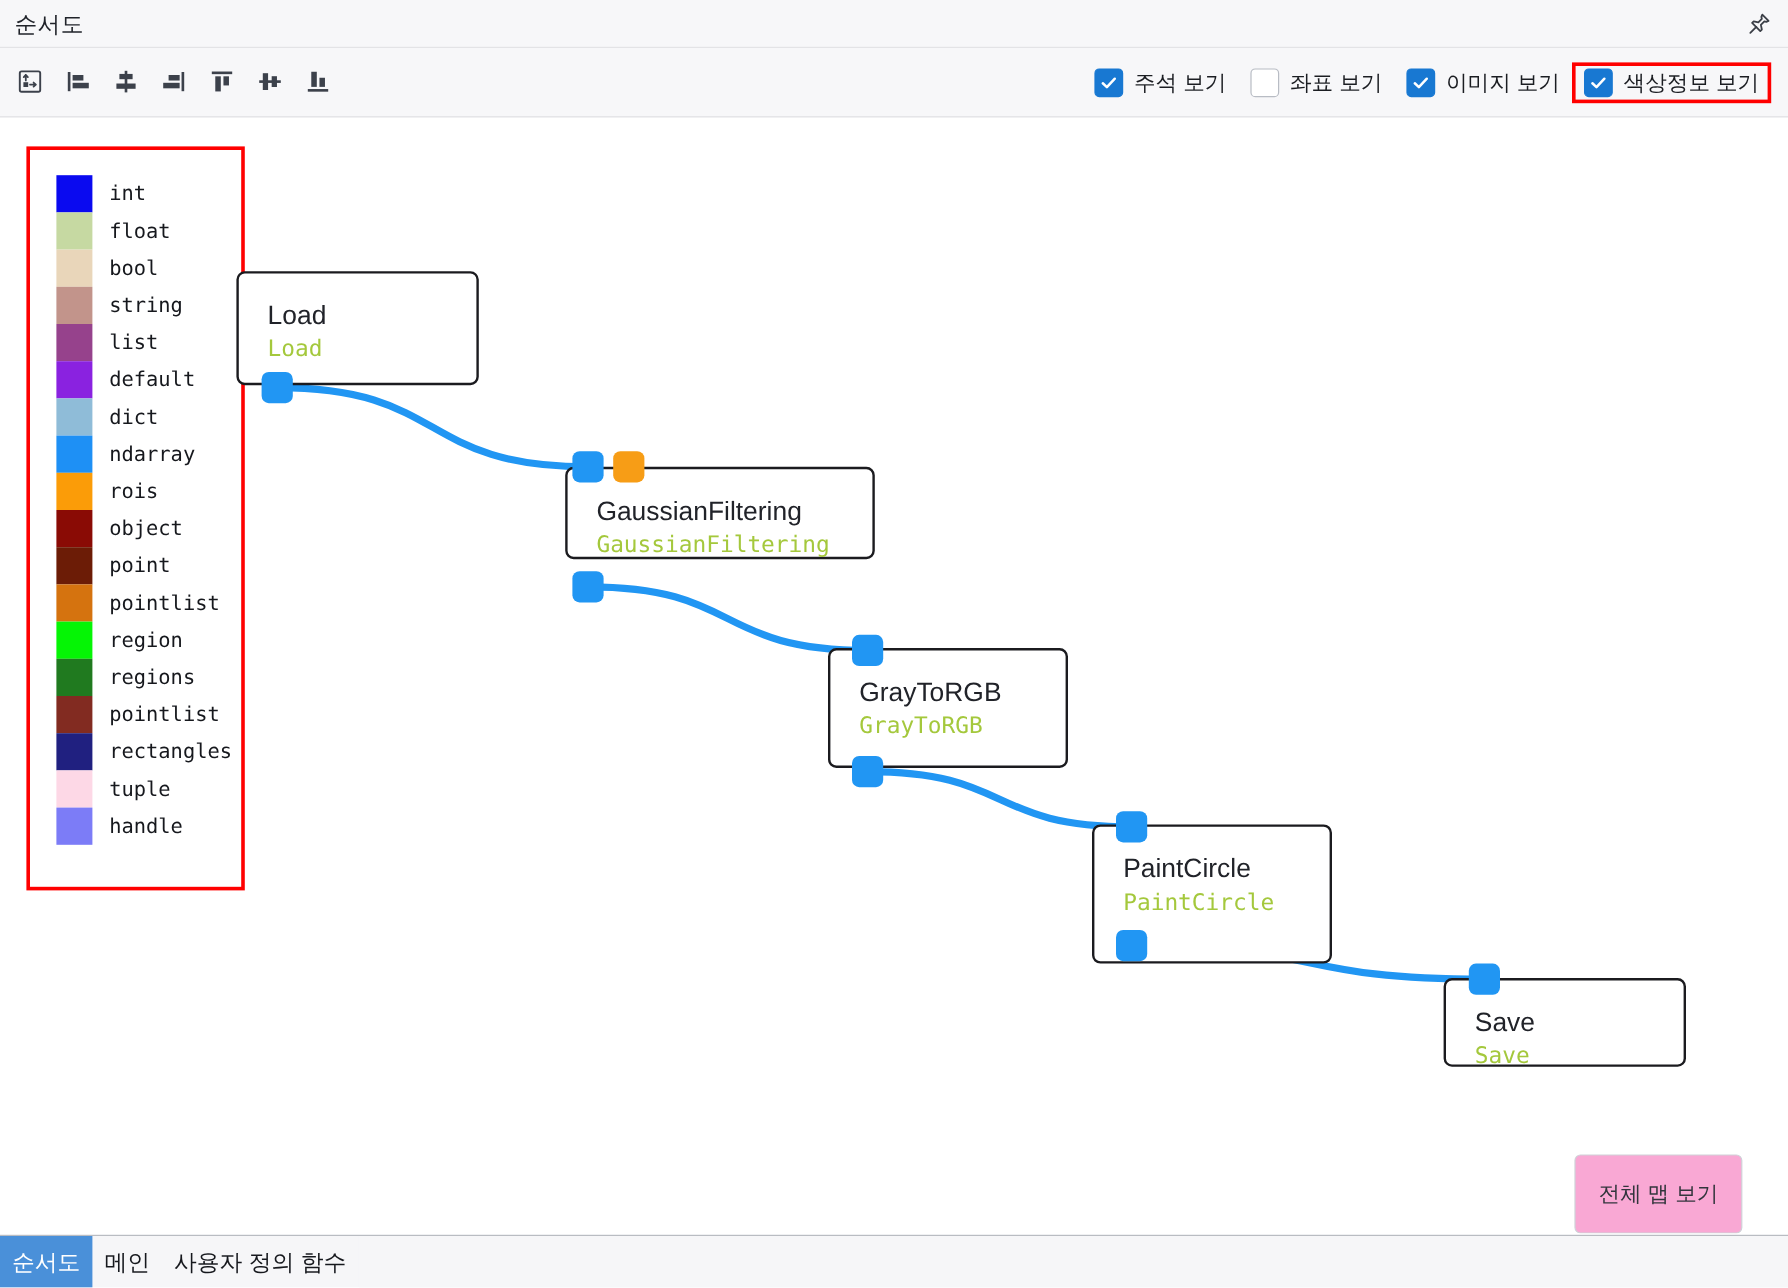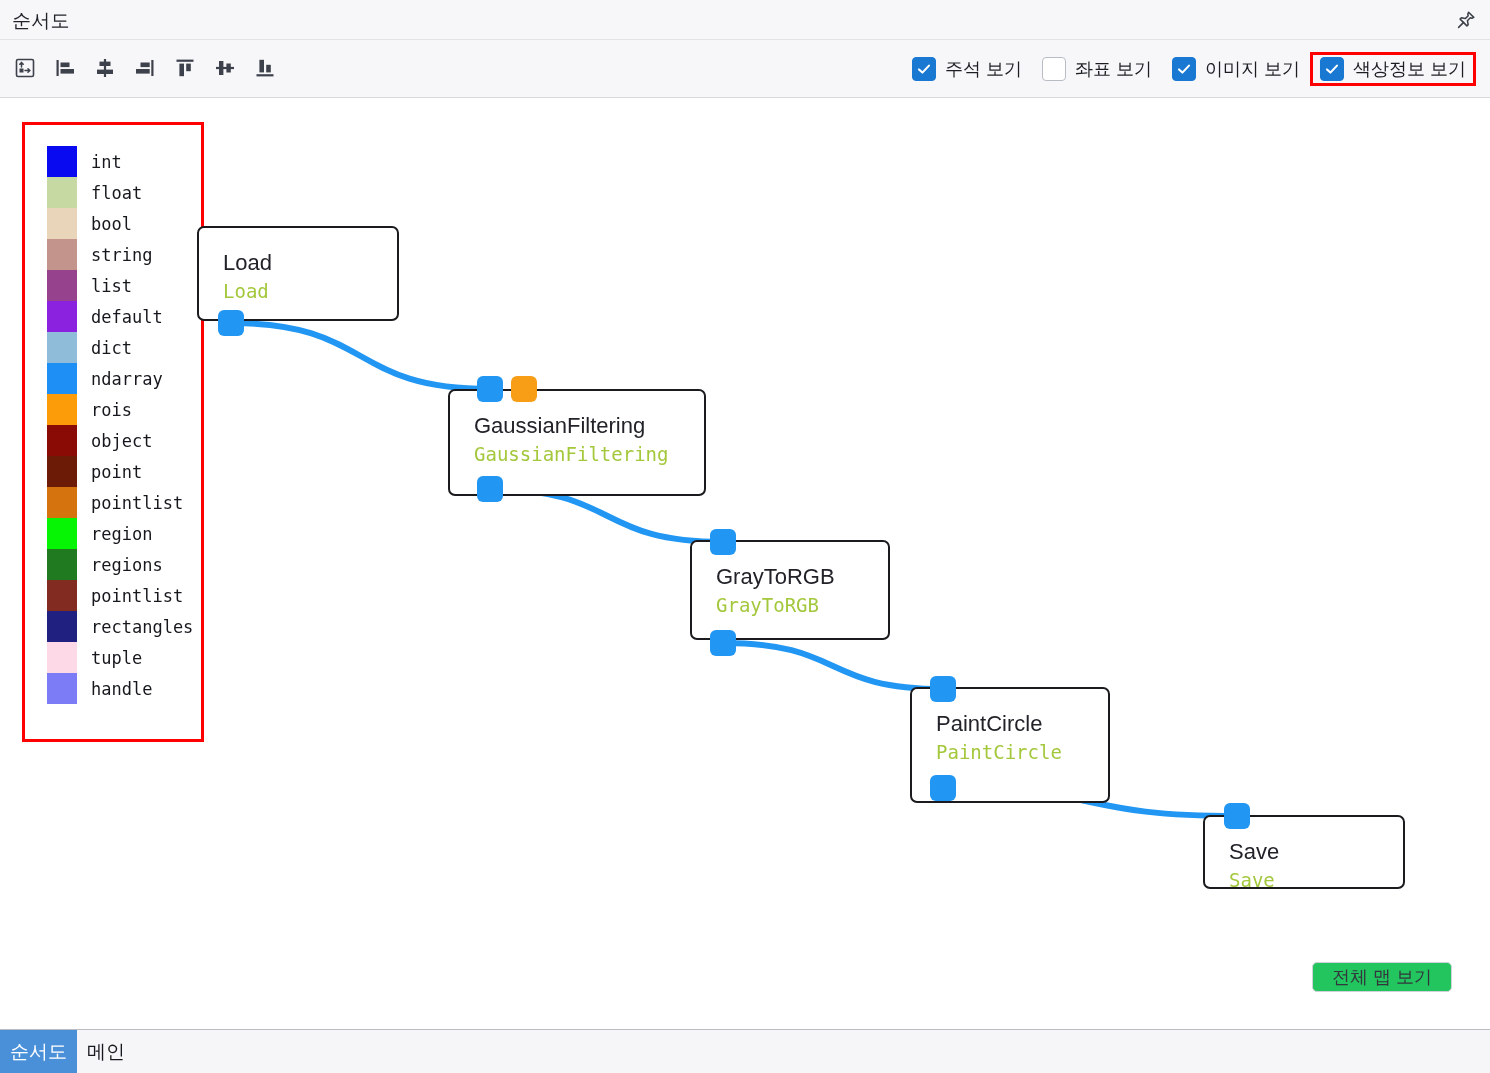--- a/index.html
+++ b/index.html
@@ -168,22 +168,22 @@
     width: 26px; height: 26px;
     border-radius: 6px;
   }
   .port.ndarray { background: #2196f3; }
   .port.rois    { background: #f79d16; }
 
   
   .fullmap-btn {
     position: absolute;
     left: 1312px; top: 864px;
-    padding: 2px 19px;
-    background: #22c55e;
+    padding: 20px 19px;
+    background: #f9a8d4;
     border: 1px solid #cfd2d8;
     border-radius: 5px;
     font-size: 18px;
     color: #32353c;
     cursor: pointer;
     white-space: nowrap;
   }
 
   
   .tabbar {
@@ -409,21 +409,21 @@
           </div>
         </div>
     </div>
 
     <div id="nodes">
         <div class="node" style="left: 197px; top: 128px; width: 202px; height: 95px;">
           <div class="node-title">Load</div>
           <div class="node-sub">Load</div>
         </div>
         <div class="port ndarray" style="left: 218px; top: 212px;"></div>
-        <div class="node" style="left: 448px; top: 291px; width: 258px; height: 107px;">
+        <div class="node" style="left: 471px; top: 291px; width: 258px; height: 77px;">
           <div class="node-title">GaussianFiltering</div>
           <div class="node-sub">GaussianFiltering</div>
         </div>
         <div class="port ndarray" style="left: 477px; top: 278px;"></div>
         <div class="port rois" style="left: 511px; top: 278px;"></div>
         <div class="port ndarray" style="left: 477px; top: 378px;"></div>
         <div class="node" style="left: 690px; top: 442px; width: 200px; height: 100px; text-decoration: underline;">
           <div class="node-title">GrayToRGB</div>
           <div class="node-sub">GrayToRGB</div>
         </div>
@@ -441,16 +441,17 @@
         </div>
         <div class="port ndarray" style="left: 1224px; top: 705px;"></div>
       </div>
 
     <div class="fullmap-btn">전체 맵 보기</div>
   </div>
 
   <div class="tabbar">
     <div class="tab active">순서도</div>
     <div class="tab">메인</div>
+    <div class="tab">사용자 정의 함수</div>
     <div class="tab-filler"></div>
   </div>
 
 </div>
 
 </body></html>

